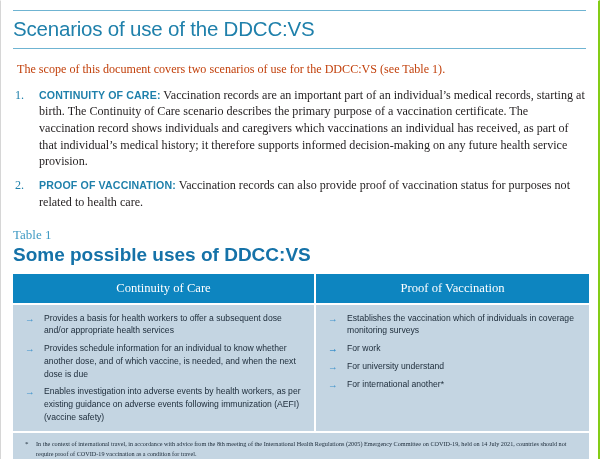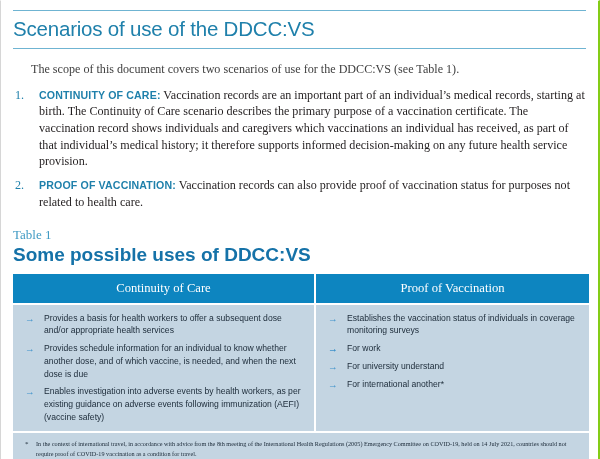--- a/index.html
+++ b/index.html
@@ -45,23 +45,23 @@
     color: #1f80ab;
     letter-spacing: -0.2px;
     padding: 6px 0 7px 0;
     margin: 0;
     line-height: 1.15;
   }
 
   
   .intro {
     font-size: 12.1px;
-    color: #404040;
+    color: #c2410c;
     line-height: 1.42;
-    margin: 12px 0 0 18px;
+    margin: 12px 0 0 4px;
   }
   ol.scenarios {
     list-style: none;
     margin: 9px 0 0 0;
     padding: 0;
   }
   ol.scenarios > li {
     position: relative;
     padding-left: 26px;
     font-size: 12.1px;
@@ -237,21 +237,21 @@
               <span class="arrow-icon">→</span>
               <span>Enables investigation into adverse events by health workers, as per existing guidance on adverse events following immunization (AEFI) (vaccine safety)</span>
             </li>
           </ul>
         </div>
 
         <div class="tbl-body-cell col-right">
           <ul class="cell-list">
             <li>
               <span class="arrow-icon">→</span>
-              <span>Establishes the vaccination status of individuals in coverage monitoring surveys</span>
+              <span>Establishes the vaccination which of individuals in coverage monitoring surveys</span>
             </li>
             <li>
               <span class="arrow-icon">→</span>
             </li>
             <li>
               <span class="arrow-icon">→</span>
               <span>For work</span>
             </li>
             <li>
               <span class="arrow-icon">→</span>

